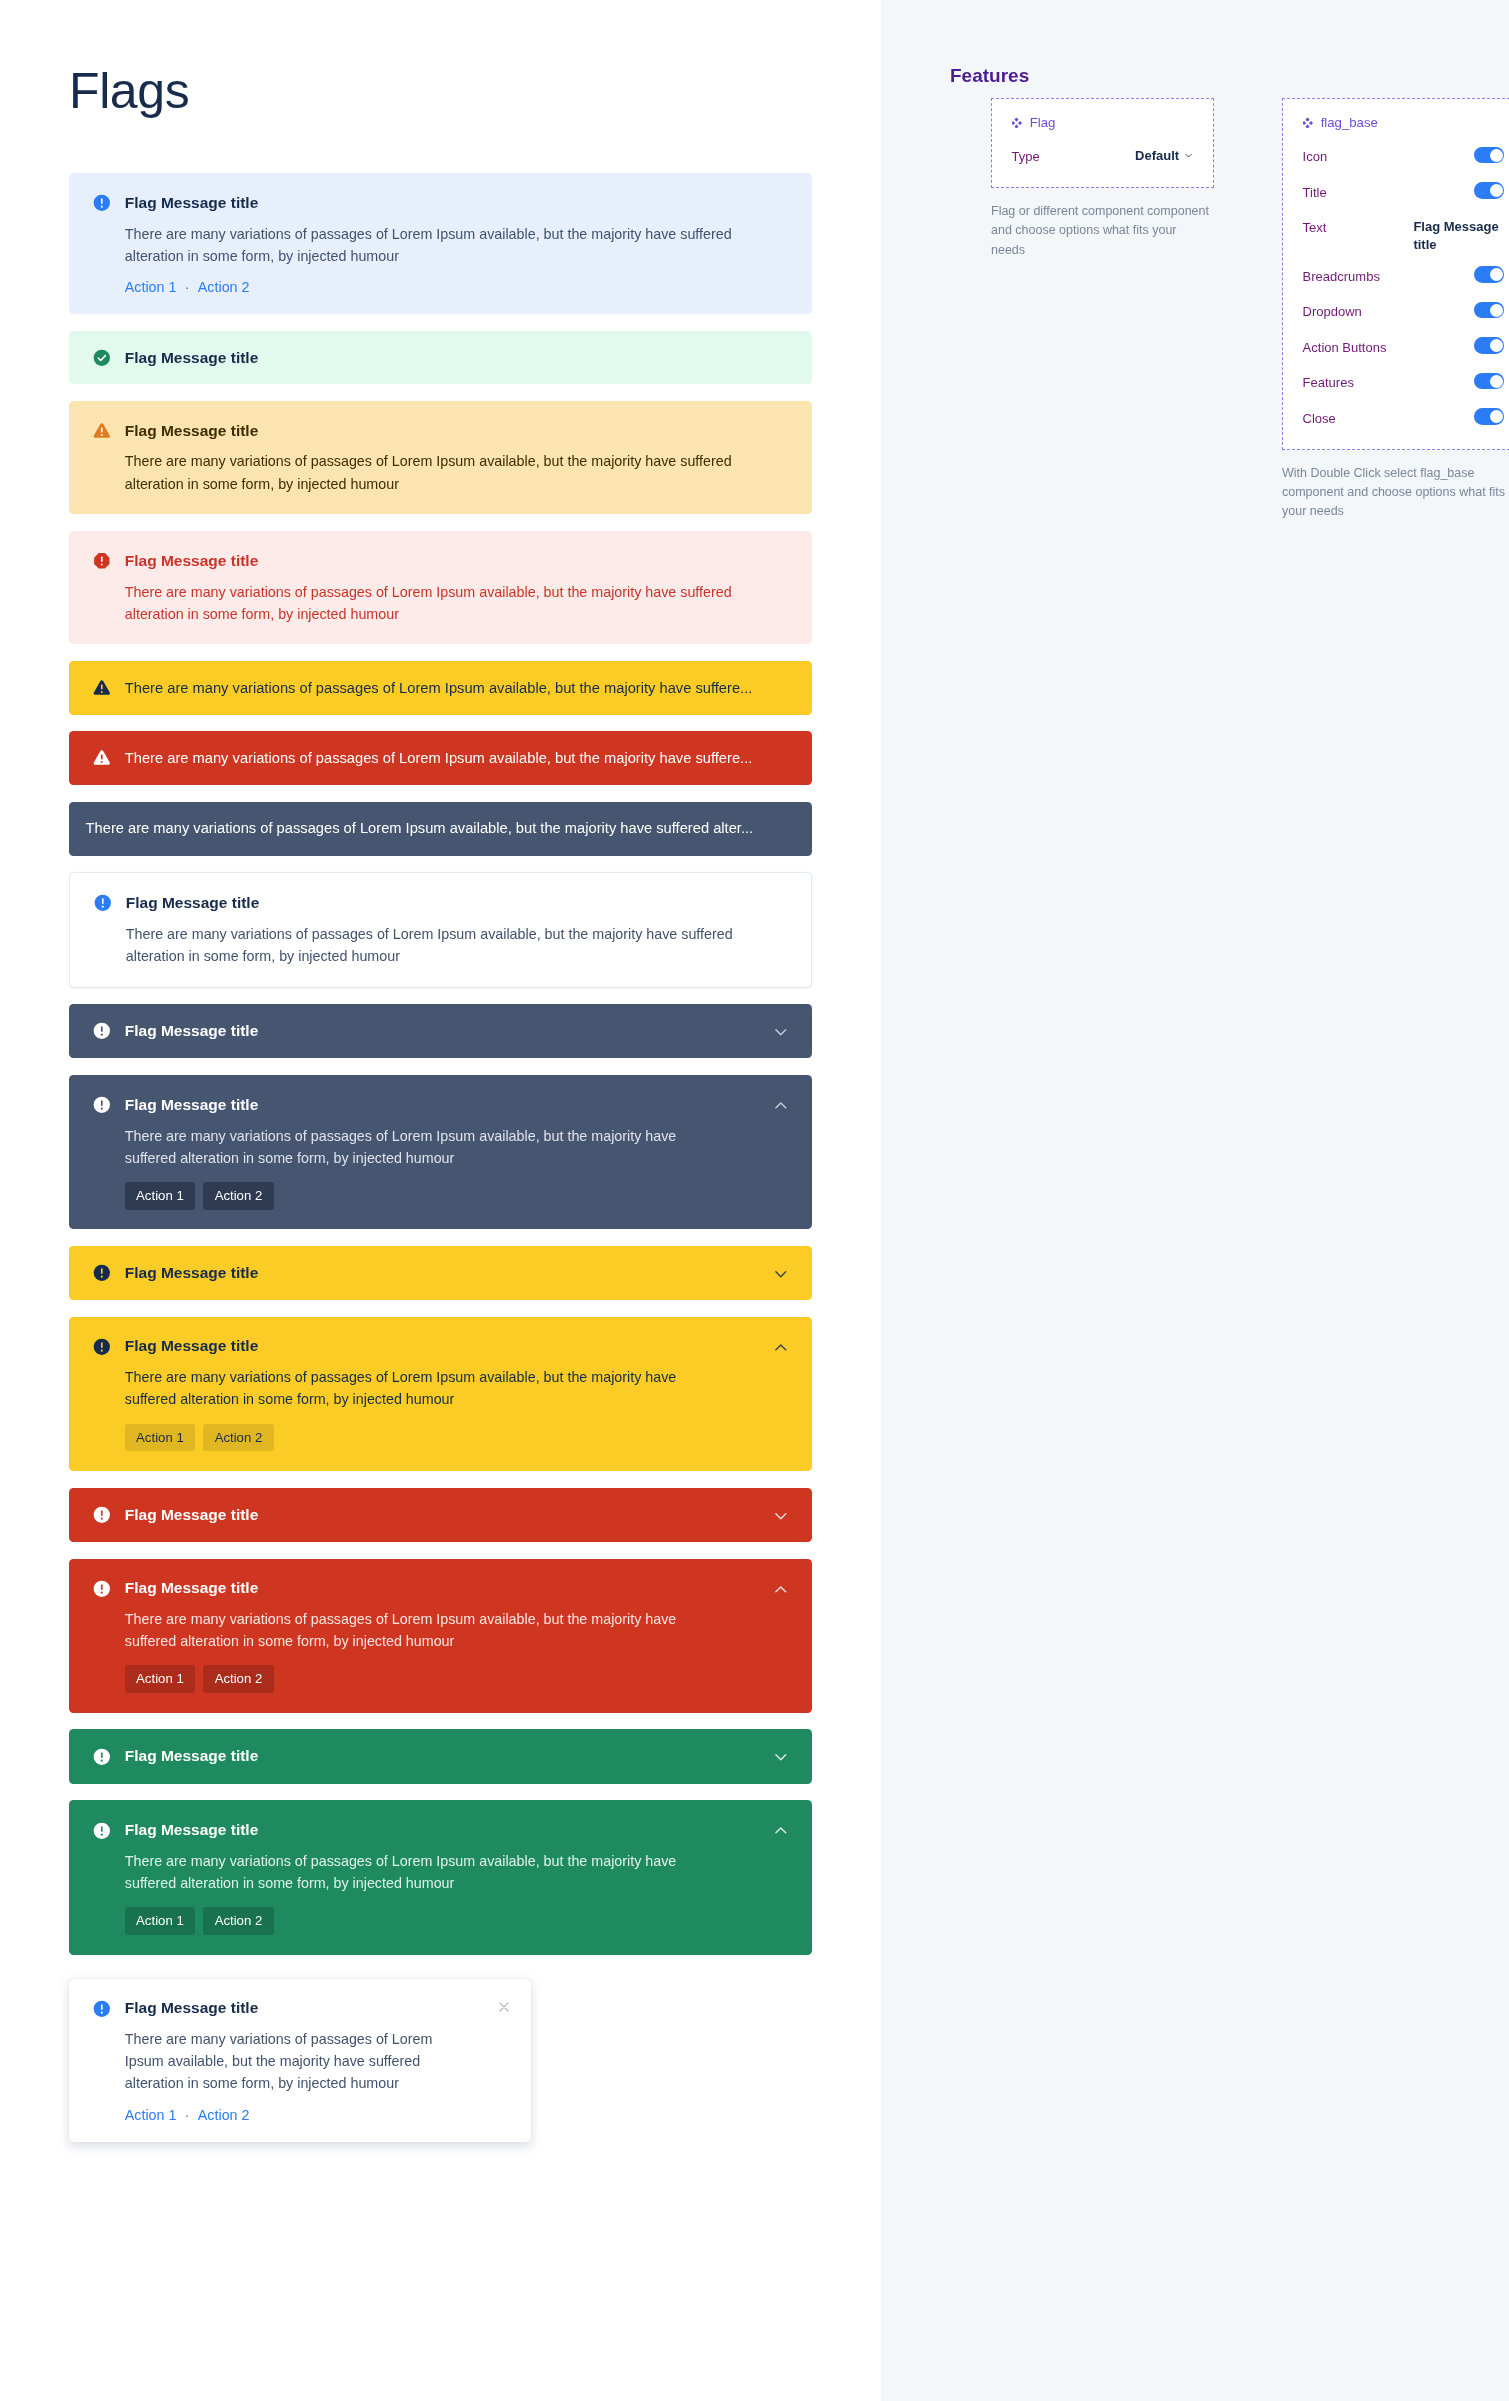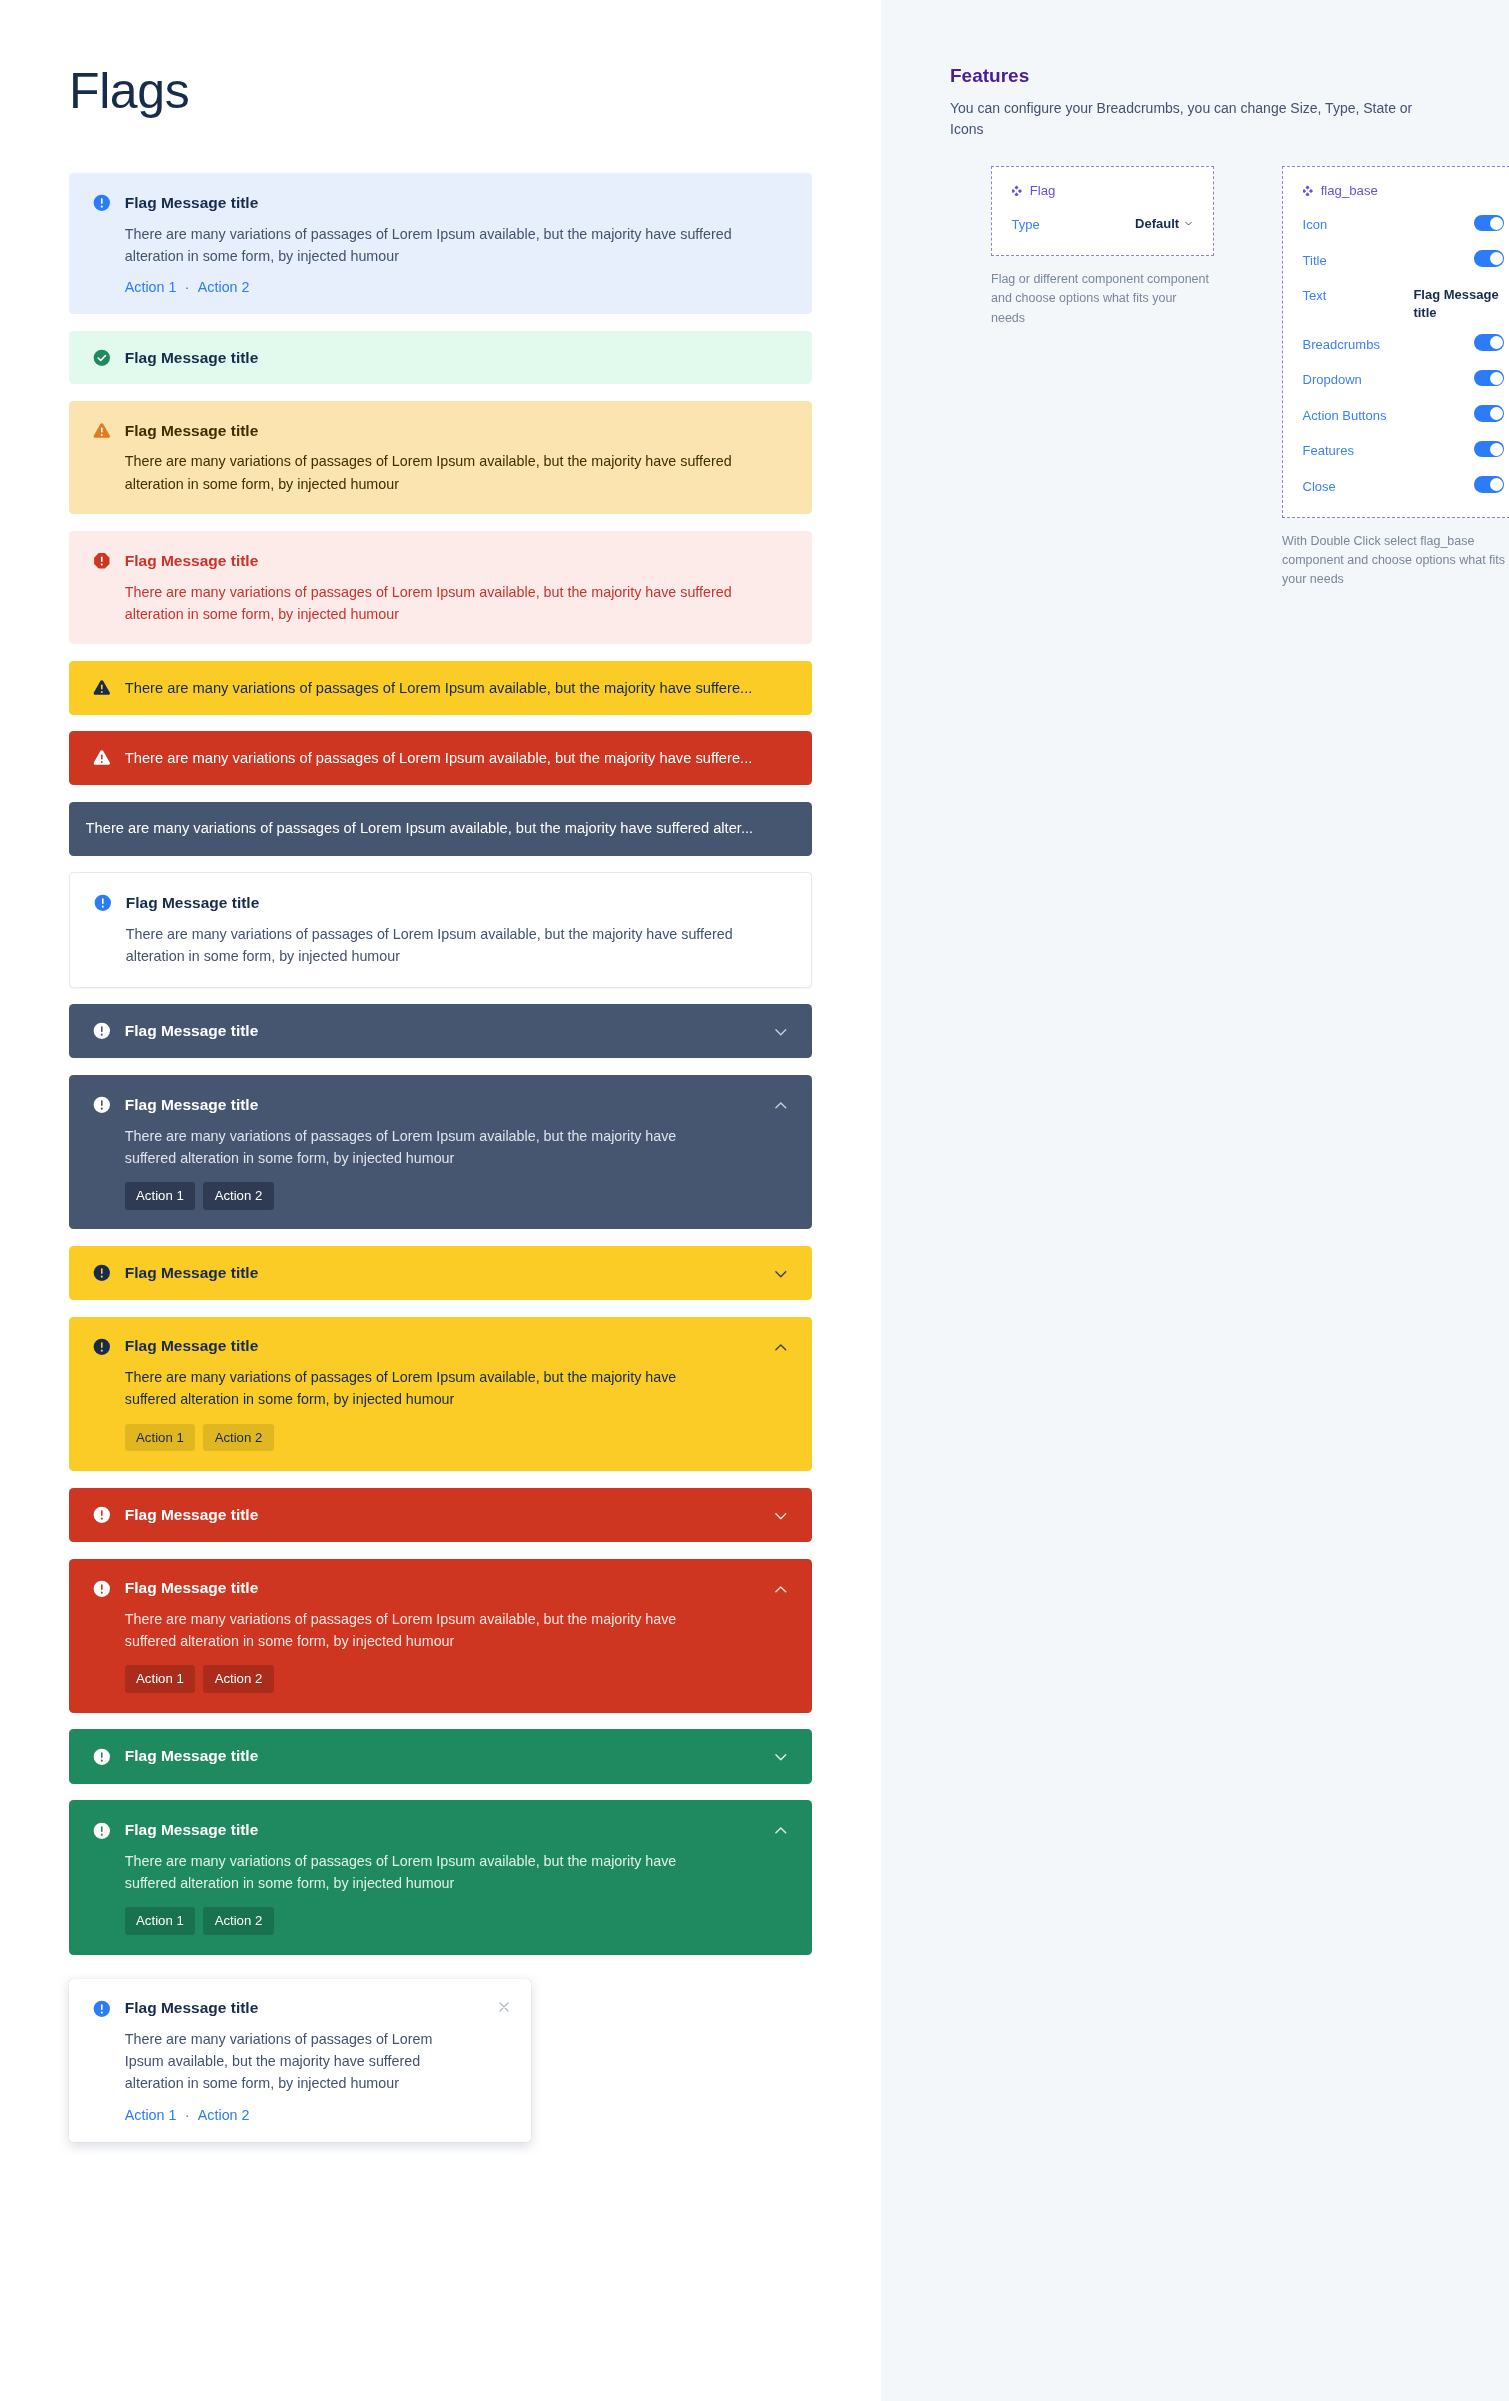--- a/index.html
+++ b/index.html
@@ -151,21 +151,21 @@
   .panel-name {
     display: flex; align-items: center; gap: 6.8px;
     font-size: 13.2px; color: #6b4fd8; margin-bottom: 16.6px;
   }
   .diamond-icon { width: 11.3px; height: 11.3px; flex: 0 0 auto; }
   .prop-row {
     display: flex; align-items: flex-start; justify-content: space-between;
     gap: 10.6px; min-height: 22.6px; margin-bottom: 13px;
   }
   .prop-row:last-child { margin-bottom: 0; }
-  .prop-label { font-size: 13px; color: #3b82f6; line-height: 1.35; padding-top: 1.5px; }
+  .prop-label { font-size: 13px; color: #701a75; line-height: 1.35; padding-top: 1.5px; }
   .prop-value {
     font-size: 13px; color: #172b4d; font-weight: 700;
     display: flex; align-items: center; gap: 5.3px; line-height: 1.35;
   }
   .prop-value.wrap { max-width: 91px; text-align: left; }
   .toggle {
     width: 30px; height: 16.6px; border-radius: 8.3px; background: #2b7cf6;
     position: relative; flex: 0 0 auto; cursor: pointer;
   }
   .toggle::after {
@@ -428,21 +428,20 @@
         <svg class="close-x" viewBox="0 0 24 24">
           <path d="M6.5 6.5l11 11M17.5 6.5l-11 11" stroke="#5e6c84" stroke-width="1.6" stroke-linecap="round"></path>
         </svg>
       </div>
 
     </div>
   </div>
 
   <div class="right">
     <div class="feat-title">Features</div>
-    <div class="feat-sub">You can configure your Breadcrumbs, you can change Size, Type, State or Icons</div>
 
     <div class="panels">
 
       <div class="panel-col">
         <div class="panel p1">
           <div class="panel-name">
             <svg class="diamond-icon" viewBox="0 0 16 16">
               <rect x="4.3" y="1.6" width="4.2" height="4.2" rx=".7" transform="rotate(45 6.4 3.7)" fill="#6b4fd8"></rect>
               <rect x="9.2" y="6.5" width="4.2" height="4.2" rx=".7" transform="rotate(45 11.3 8.6)" fill="#6b4fd8"></rect>
               <rect x="-0.6" y="6.5" width="4.2" height="4.2" rx=".7" transform="rotate(45 1.5 8.6)" fill="#6b4fd8"></rect>

